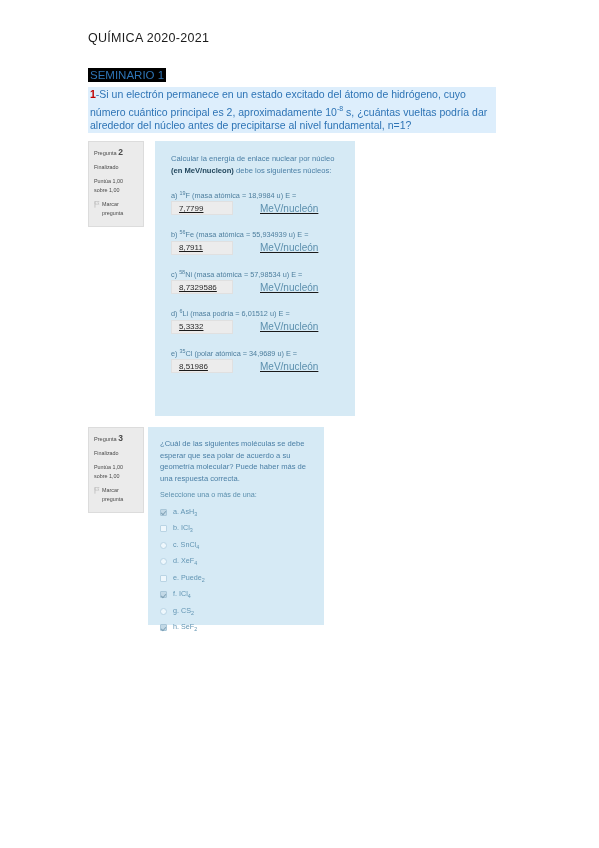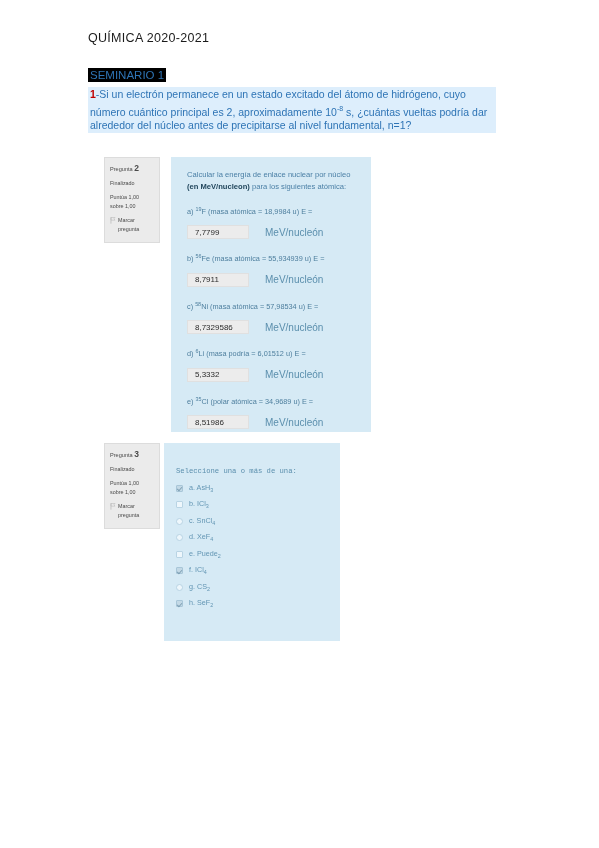--- a/index.html
+++ b/index.html
@@ -12,21 +12,21 @@
     height: 848px;
     font-family: "Liberation Sans", sans-serif;
     color: #1a1a1a;
     position: relative;
     overflow: hidden;
   }
   .page {
     position: relative;
     width: 599px;
     height: 848px;
-    padding: 16px;
+    padding: 0;
     box-sizing: border-box;
   }
 
   
   .doc-title {
     position: absolute;
     left: 88px;
     top: 31px;
     font-size: 12.5px;
     letter-spacing: 0.3px;
@@ -109,46 +109,46 @@
   .nuc-line {
     font-size: 7.3px;
     color: #4e7f9e;
     line-height: 10px;
     white-space: nowrap;
   }
   .nuc-line sup { font-size: 5.4px; vertical-align: super; }
   .nuc-answer {
     display: flex;
     align-items: center;
-    gap: 16px;
-    margin-top: 8px;
+    gap: 27px;
+    margin-top: 0;
+    text-decoration: underline;
   }
   .nuc-input {
     background: #ececec;
     border: 1px solid #e0e0e0;
     box-sizing: border-box;
     height: 14px;
     min-width: 62px;
     padding: 0 7px;
     display: flex;
     align-items: center;
     font-size: 8px;
     color: #2b2b2b;
   }
   .nuc-unit {
     font-size: 10px;
     color: #5b8fad;
   }
 
   
   .mc-prompt {
-    margin-top: 13px;
+    margin-top: 6px;
     font-size: 7.2px;
     color: #5b8fad;
-    font-family: Liberation Mono, monospace;
   }
   .mc-list { margin-top: 6px; }
   .mc-opt {
     display: flex;
     align-items: center;
     gap: 6px;
     height: 14px;
     margin-bottom: 2.5px;
   }
   .mc-box {
@@ -210,21 +210,21 @@
         <svg class="flag-icon" viewBox="0 0 10 12">
           <path d="M1.5 0.5 L1.5 11.5" stroke="#777" stroke-width="1" fill="none"></path>
           <path d="M1.5 0.8 L8.5 0.8 L6.6 3.1 L8.5 5.4 L1.5 5.4 Z" fill="none" stroke="#888" stroke-width="0.9"></path>
         </svg>
         <span>Marcar pregunta</span>
       </div>
     </div>
 
     <div class="qbody" style="left:155px; top:141px; width:200px; height:275px;">
       <div class="qtext">
-        <span>Calcular la energía de enlace nuclear por núcleo </span><b>(en MeV/nucleon)</b><span> para los siguientes atómica:</span>
+        <span>Calcular la energía de enlace nuclear por núcleo </span><b>(en MeV/nucleon)</b><span> debe los siguientes núcleos:</span>
       </div>
 
       <div class="nuc-item">
         <div class="nuc-line">
           <span>a)</span>
           <sup>19</sup><span>F</span>
           <span>(masa atómica = 18,9984 u)</span>
           <span>E =</span>
         </div>
         <div class="nuc-answer">
@@ -302,20 +302,21 @@
       <div class="qi-flag">
         <svg class="flag-icon" viewBox="0 0 10 12">
           <path d="M1.5 0.5 L1.5 11.5" stroke="#777" stroke-width="1" fill="none"></path>
           <path d="M1.5 0.8 L8.5 0.8 L6.6 3.1 L8.5 5.4 L1.5 5.4 Z" fill="none" stroke="#888" stroke-width="0.9"></path>
         </svg>
         <span>Marcar pregunta</span>
       </div>
     </div>
 
     <div class="qbody" style="left:148px; top:427px; width:176px; height:198px; padding:11px 12px 10px 12px;">
+      <div class="qtext">¿Cuál de las siguientes moléculas se debe esperar que sea polar de acuerdo a su geometría molecular? Puede haber más de una respuesta correcta.</div>
 
       <div class="mc-prompt">Seleccione una o más de una:</div>
 
       <div class="mc-list">
 
         <div class="mc-opt">
           <span class="mc-box checked"></span>
           <span class="mc-label">
             <span>a.</span>
             <span>AsH</span><sub>3</sub>

